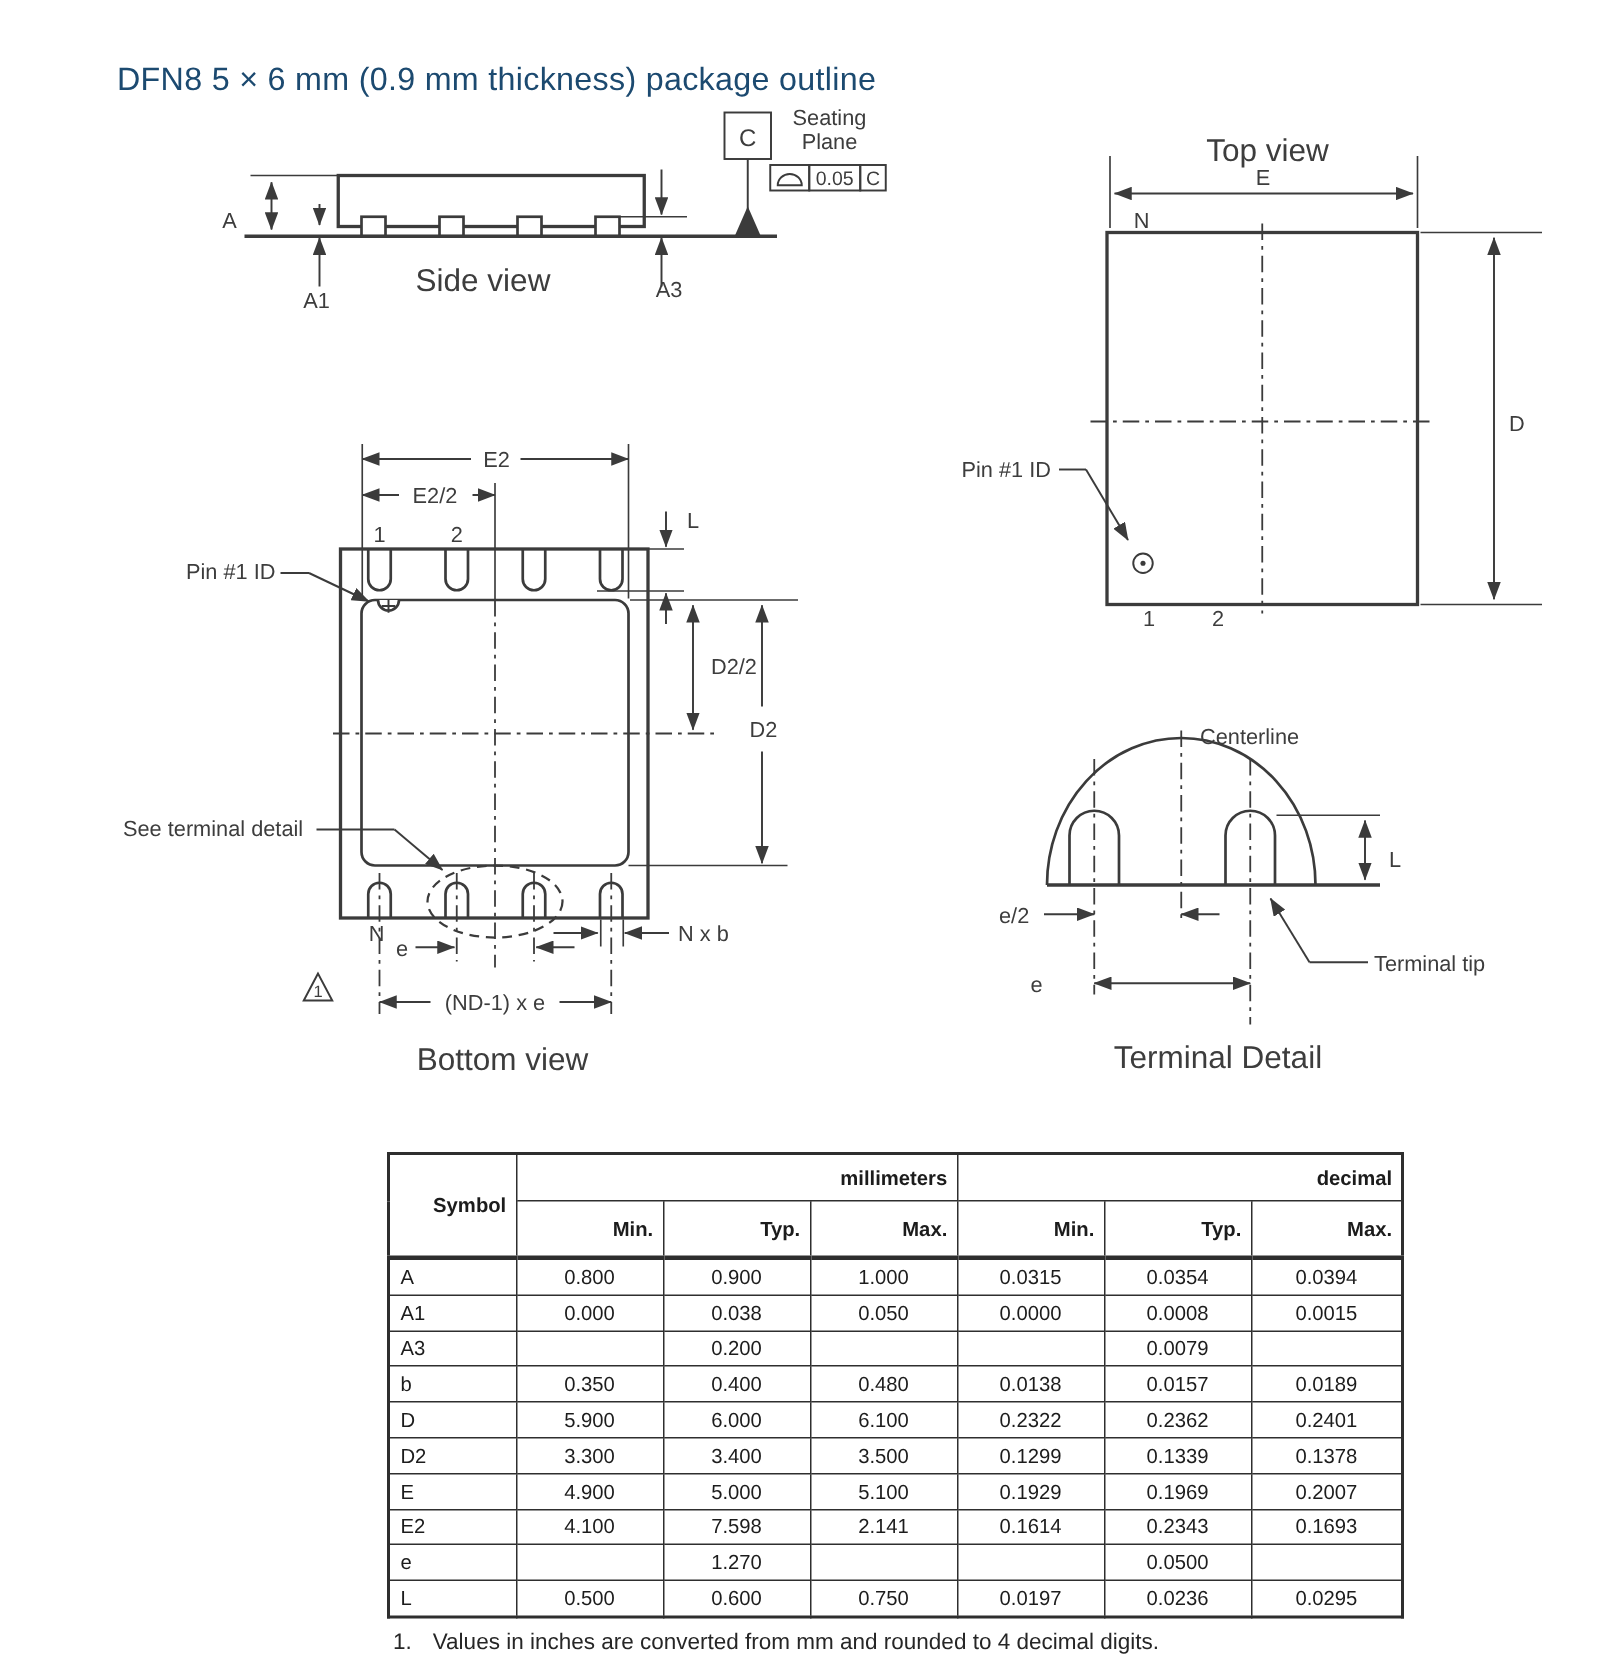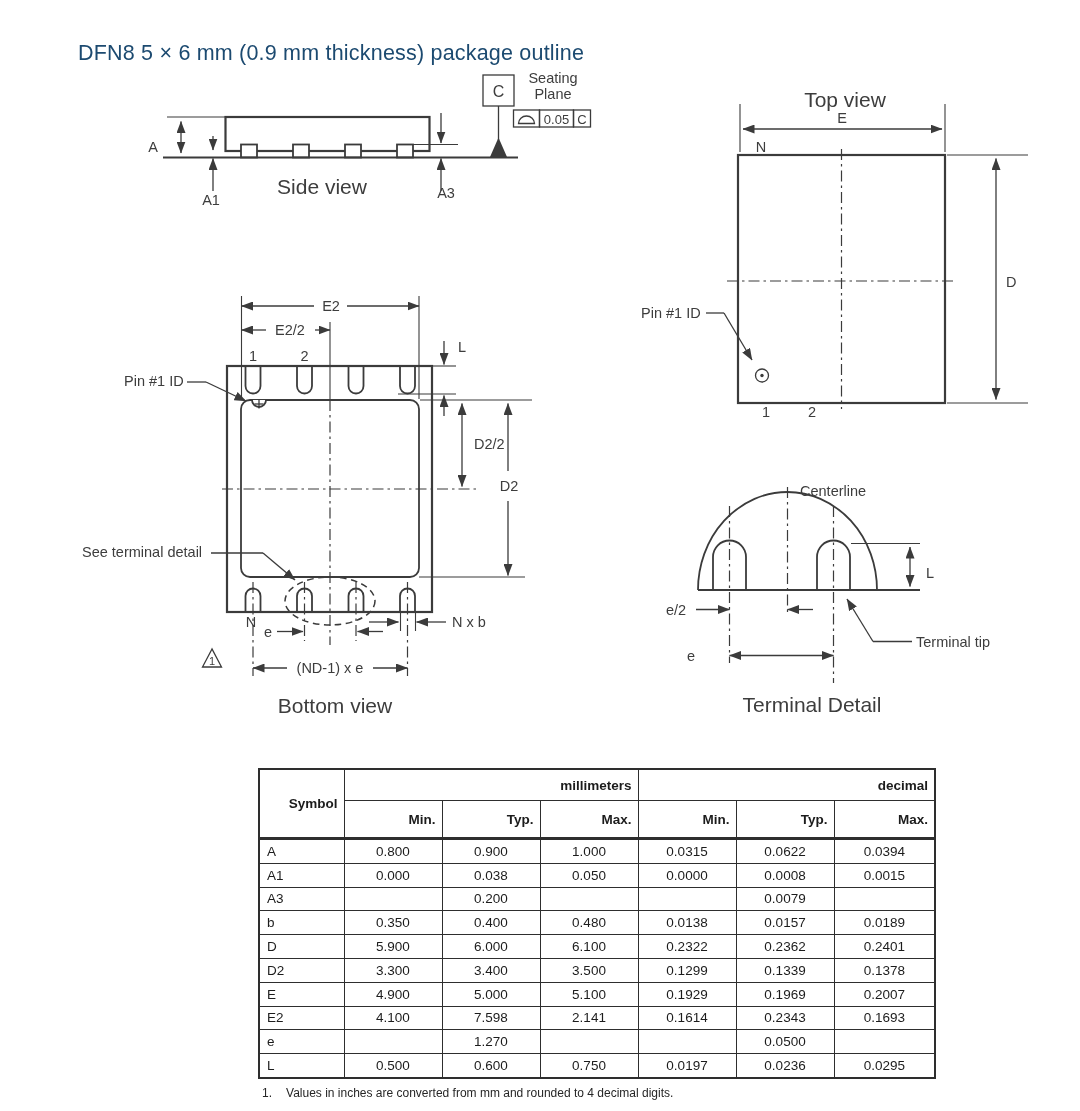--- a/index.html
+++ b/index.html
@@ -24,21 +24,21 @@
   .table-wrap{position:absolute;left:258px;top:768px;}
   .dim-table{border-collapse:collapse;table-layout:fixed;width:676px;font-size:13.5px;color:#1c1c1c;}
   .dim-table th,.dim-table td{border:1.4px solid #2e2e2e;padding:0 6px;}
   .dim-table{border:2px solid #2e2e2e;}
   .dim-table thead th{font-weight:bold;text-align:right;}
   .dim-table thead tr:nth-child(1) th{height:30px;}
   .dim-table thead tr:nth-child(2) th{height:36px;}
   .dim-table tbody td{height:22.8px;text-align:center;}
   .dim-table tbody td.sym{text-align:left;padding-left:7px;}
   .dim-table tbody tr:first-child td{border-top:3px solid #2e2e2e;}
-  .footnote{position:absolute;left:262px;top:1086px;font-size:12px;color:#262626;}
+  .footnote{position:absolute;left:262px;top:1086px;font-size:15px;color:#262626;}
   .footnote .fn-num{margin-right:14px;}
 </style>
 </head>
 <body>
 
 <div class="page-title">DFN8 5 × 6 mm (0.9 mm thickness) package outline</div>
 
 <svg width="1080" height="760" viewBox="0 0 1080 760" style="position:absolute;left:0;top:0;">
   <defs>
     <marker id="arr" viewBox="0 0 12 9" refX="11.5" refY="4.5" markerWidth="12" markerHeight="9" orient="auto-start-reverse" markerUnits="userSpaceOnUse">
@@ -238,21 +238,21 @@
         <th>Max.</th>
       </tr>
     </thead>
     <tbody>
       <tr>
         <td class="sym">A</td>
         <td>0.800</td>
         <td>0.900</td>
         <td>1.000</td>
         <td>0.0315</td>
-        <td>0.0622</td>
+        <td>0.0354</td>
         <td>0.0394</td>
       </tr>
       <tr>
         <td class="sym">A1</td>
         <td>0.000</td>
         <td>0.038</td>
         <td>0.050</td>
         <td>0.0000</td>
         <td>0.0008</td>
         <td>0.0015</td>

